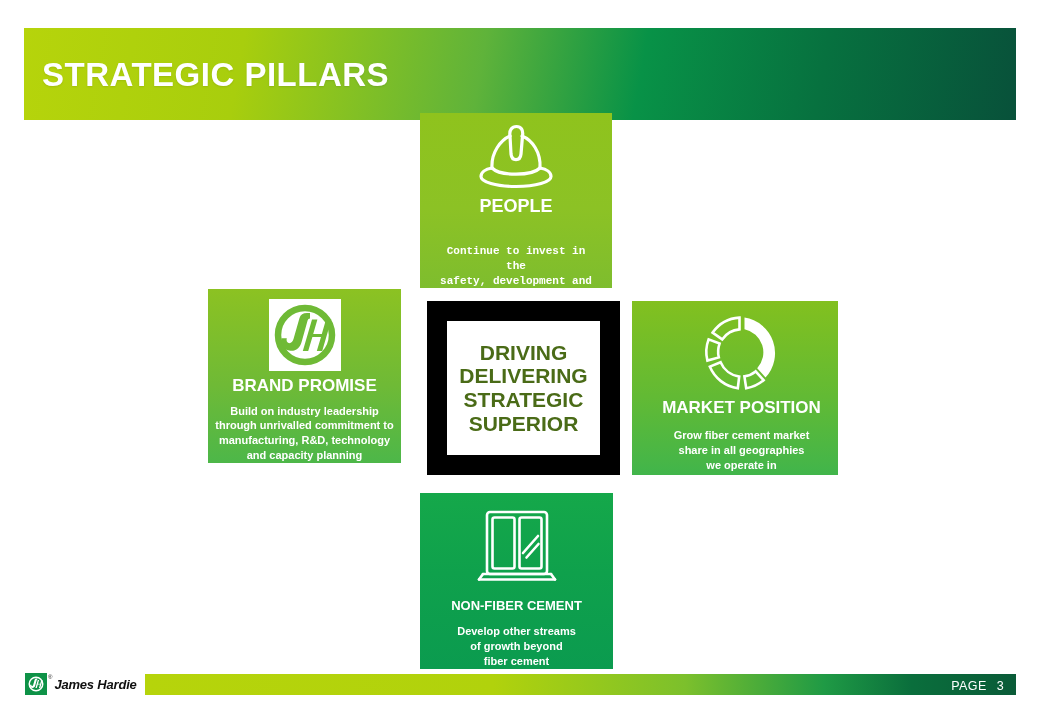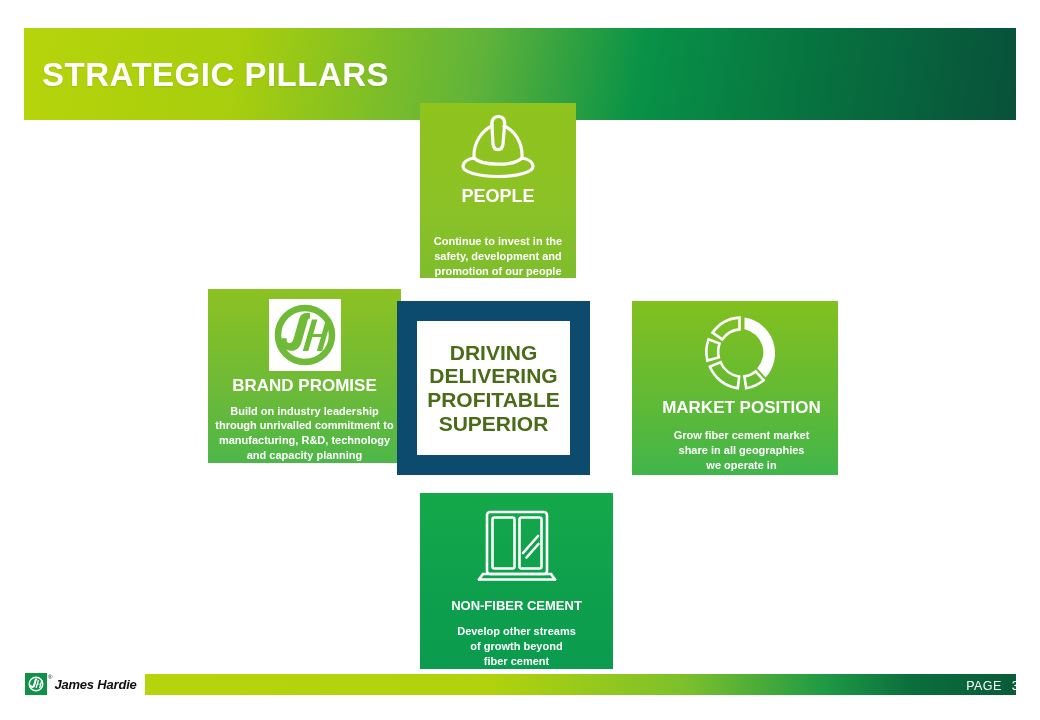--- a/index.html
+++ b/index.html
@@ -29,26 +29,26 @@
   .box .icon-wrap{display:flex;align-items:center;justify-content:center;}
   .box .b-title{
     color:#ffffff;font-weight:bold;text-align:center;line-height:1.05;
   }
   .box .b-body{
     color:#ffffff;font-weight:bold;text-align:center;font-size:11px;line-height:1.35;
   }
 
   
   #box-people{
-    left:420px;top:103px;width:156px;height:175px;
+    left:420px;top:113px;width:192px;height:175px;
     background:linear-gradient(180deg,#8fc31d 0%,#8cc225 55%,#7ebd2e 100%);
   }
   #box-people .icon-wrap{height:86px;padding-top:8px;}
   #box-people .b-title{font-size:18px;margin-top:2px;}
-  #box-people .b-body{margin-top:28px;width:160px;}
+  #box-people .b-body{margin-top:28px;width:160px;font-family:Liberation Mono, monospace;}
 
   
   #box-brand{
     left:208px;top:289px;width:193px;height:174px;
     background:linear-gradient(180deg,#8cc222 0%,#6fba36 55%,#4db749 100%);
   }
   #box-brand .icon-wrap{height:84px;padding-top:6px;}
   #box-brand .b-title{font-size:17px;margin-top:1px;}
   #box-brand .b-body{margin-top:9px;width:186px;}
 
@@ -66,22 +66,22 @@
   #box-nfc{
     left:420px;top:493px;width:193px;height:176px;
     background:linear-gradient(180deg,#15a84a 0%,#0fa14c 45%,#0b9b4f 100%);
   }
   #box-nfc .icon-wrap{height:106px;padding-top:10px;}
   #box-nfc .b-title{font-size:13px;margin-top:2px;}
   #box-nfc .b-body{margin-top:12px;width:170px;}
 
   
   #box-center{
-    position:absolute;left:397px;top:301px;width:193px;height:174px;
-    background:#0c4a6e;
+    position:absolute;left:427px;top:301px;width:193px;height:174px;
+    background:#000000;
     box-sizing:border-box;padding:20px;
   }
   #box-center .inner{
     width:100%;height:100%;background:#ffffff;
     display:flex;align-items:center;justify-content:center;
     box-sizing:border-box;
   }
   #box-center .c-text{
     color:#4a6b17;font-weight:bold;font-size:21px;line-height:1.13;text-align:center;
   }
@@ -95,21 +95,21 @@
   }
   .footer-logo .reg{font-size:6px;color:#222;margin-left:1px;align-self:flex-start;margin-top:1px;}
   .footer-logo .lbl{
     font-size:13px;font-weight:bold;color:#101010;margin-left:2px;letter-spacing:-.2px;font-style:italic;
   }
   .footer-bar{
     position:absolute;left:145px;top:674px;width:871px;height:21px;
     background:linear-gradient(90deg,#b6d40b 0%,#b1d20c 40%,#7cc02c 62%,#1f9a45 78%,#0a6e3c 88%,#0a5b38 100%);
   }
   .footer-page{
-    position:absolute;right:21px;top:674px;height:23px;display:flex;align-items:center;gap:10px;
+    position:absolute;right:36px;top:674px;height:23px;display:flex;align-items:center;gap:10px;
     color:#ffffff;font-size:12.5px;letter-spacing:.4px;
   }
 </style>
 </head>
 <body>
 
 <div class="slide">
 
   <div class="header">
     <div class="header-title">STRATEGIC PILLARS</div>
@@ -149,21 +149,21 @@
       <div>manufacturing, R&amp;D, technology</div>
       <div>and capacity planning</div>
     </div>
   </div>
 
   <div id="box-center">
     <div class="inner">
       <div class="c-text">
         <div>DRIVING</div>
         <div>DELIVERING</div>
-        <div>PROFITABLE</div>
+        <div>STRATEGIC</div>
         <div>SUPERIOR</div>
       </div>
     </div>
   </div>
 
   <div class="box" id="box-market">
     <div class="icon-wrap">
       <svg width="84" height="84" viewBox="0 0 84 84" fill="none" stroke="#ffffff" stroke-width="3">
 
         <path d="M44.5 6.5 A36 36 0 0 1 65.5 66.5 L57.2 57.2 A23.6 23.6 0 0 0 44.5 18.2 Z" fill="#ffffff" stroke="none"></path>

